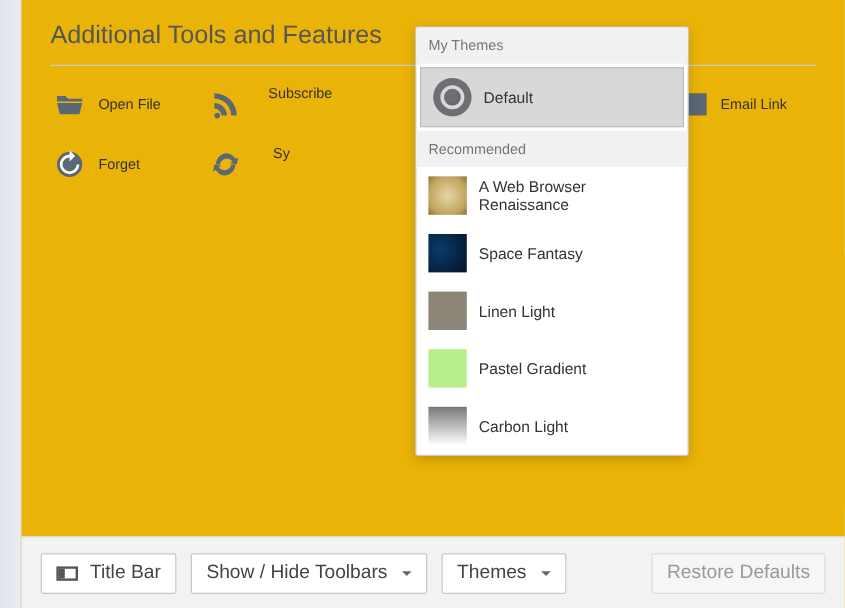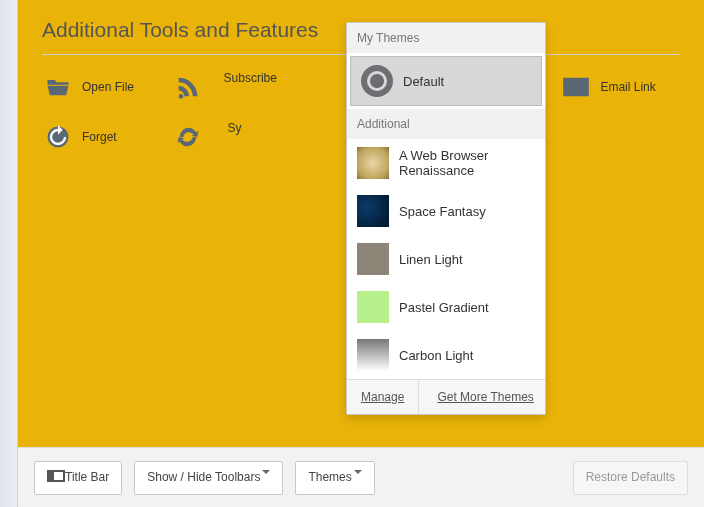--- a/index.html
+++ b/index.html
@@ -60,21 +60,21 @@
     display: flex; align-items: center; justify-content: center;
   }
   .icon-slot svg { width: 28px; height: 28px; fill: #5a6876; }
   .icon-slot .env { fill: #5a6876; }
 
   
   .popup {
     position: absolute;
     left: 346px;
     top: 22px;
-    width: 200px;
+    width: 228px;
     background: #fff;
     border: 1px solid #c8c8c8;
     border-radius: 2px;
     box-shadow: 0 3px 10px rgba(0,0,0,0.18);
     z-index: 20;
   }
   .popup-section-header {
     background: #f1f1f1;
     color: #777;
     font-size: 12px;
@@ -139,26 +139,26 @@
     display: flex;
     align-items: center;
     padding: 0 16px;
     gap: 12px;
   }
   .btn {
     background: #fff;
     border: 1px solid #c7c7c7;
     border-radius: 2px;
     padding: 8px 12px;
-    font-size: 12px;
+    font-size: 16px;
     color: #444;
     cursor: pointer;
     display: inline-flex;
-    align-items: flex-start;
-    gap: 0;
+    align-items: center;
+    gap: 10px;
     height: 34px;
   }
   .btn .caret {
     width: 0; height: 0;
     border-left: 4px solid transparent;
     border-right: 4px solid transparent;
     border-top: 4px solid #666;
     margin-left: 2px;
   }
   .btn.restore {
@@ -248,21 +248,21 @@
 </div>
 
 <div class="popup">
   <div class="popup-section-header">My Themes</div>
 
   <div class="theme-row selected">
     <div class="swatch sw-default"></div>
     <span>Default</span>
   </div>
 
-  <div class="popup-section-header">Additional</div>
+  <div class="popup-section-header">Recommended</div>
 
   <div class="theme-row">
     <div class="swatch sw-ren"></div>
     <span>A Web Browser Renaissance</span>
   </div>
   <div class="theme-row">
     <div class="swatch sw-space"></div>
     <span>Space Fantasy</span>
   </div>
   <div class="theme-row">
@@ -271,24 +271,20 @@
   </div>
   <div class="theme-row">
     <div class="swatch sw-pastel"></div>
     <span>Pastel Gradient</span>
   </div>
   <div class="theme-row">
     <div class="swatch sw-carbon"></div>
     <span>Carbon Light</span>
   </div>
 
-  <div class="popup-footer">
-    <div class="fbtn manage">Manage</div>
-    <div class="fbtn more">Get More Themes</div>
-  </div>
 </div>
 
 <div class="bottombar">
   <div class="btn">
     <span class="tb-icon"></span>
     <span>Title Bar</span>
   </div>
   <div class="btn">
     <span>Show / Hide Toolbars</span>
     <span class="caret"></span>

